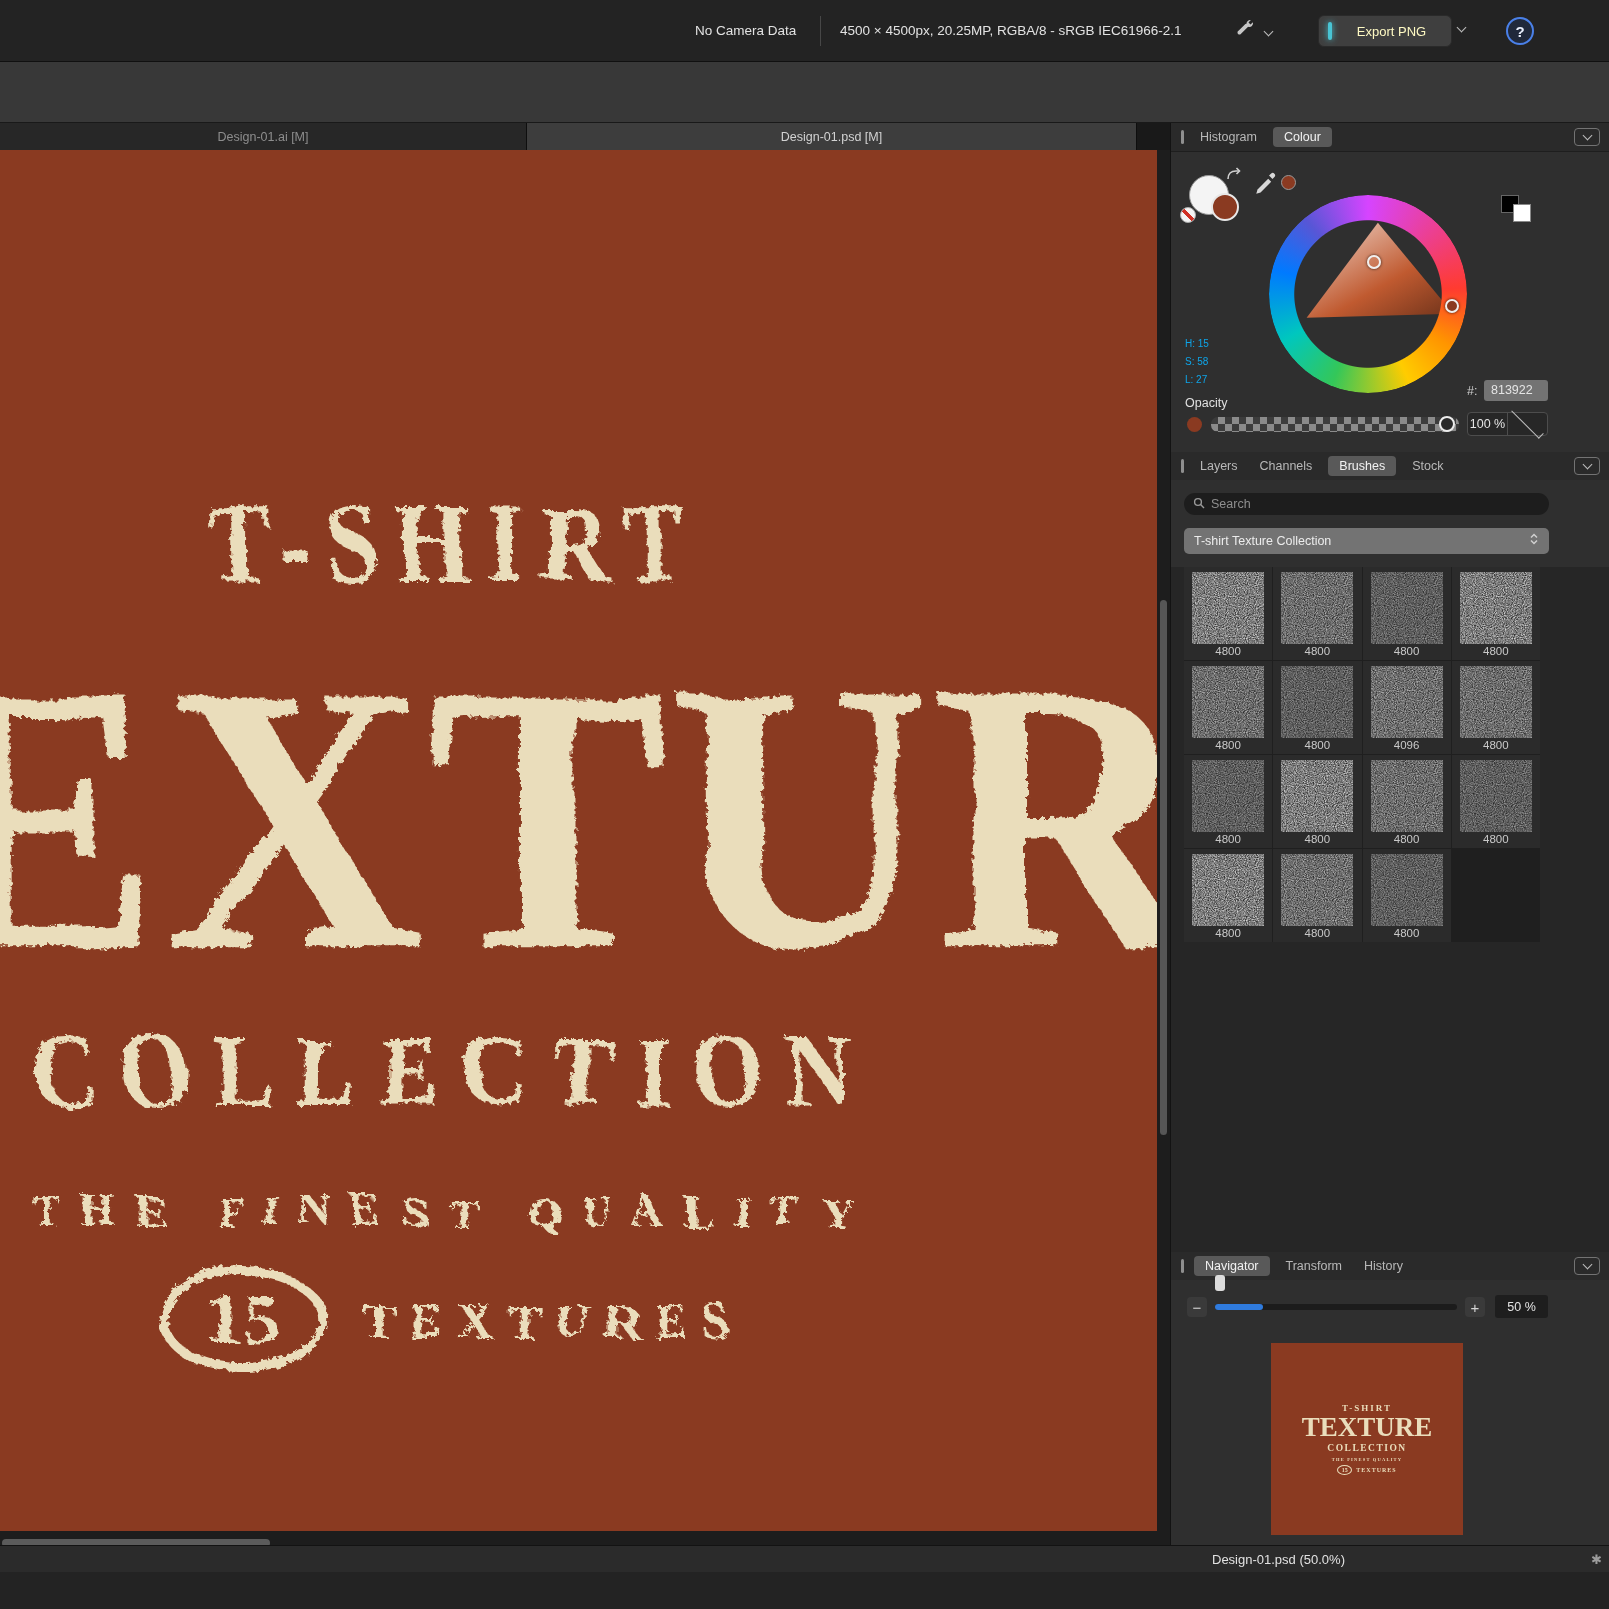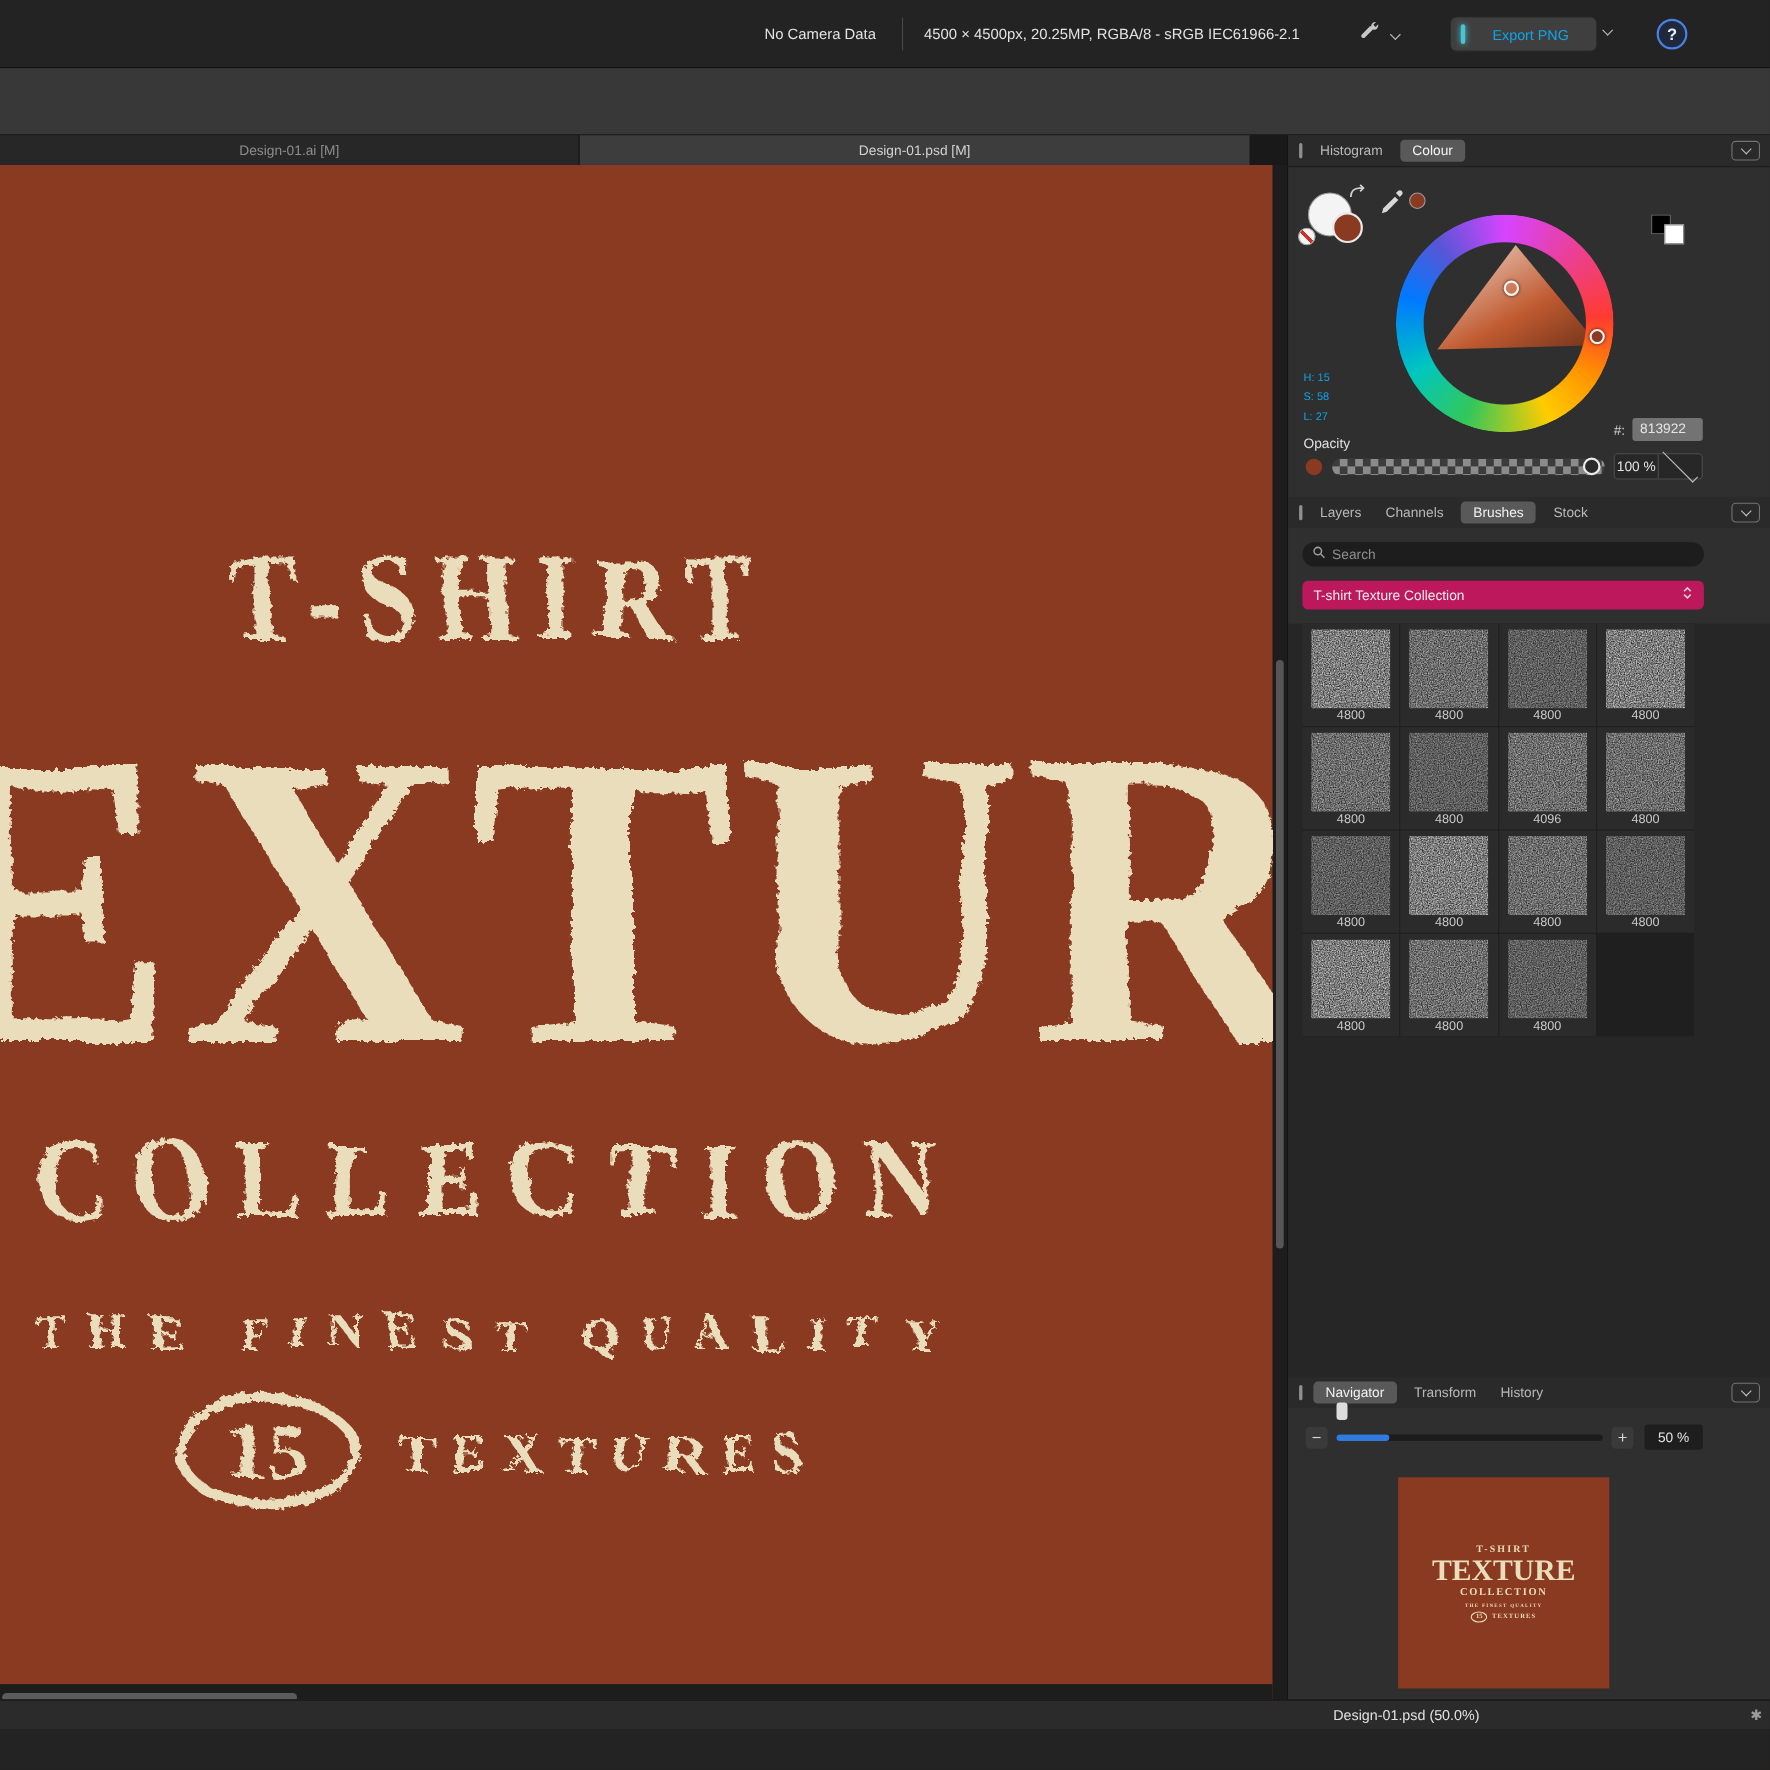--- a/index.html
+++ b/index.html
@@ -13,21 +13,21 @@
   body{background:#242424;font-family:"Liberation Sans",sans-serif;position:relative;color:#ddd;}
 
   
   .topbar{position:absolute;left:0;top:0;width:1609px;height:62px;background:#232323;border-bottom:1px solid #101010;}
   .topbar .cam{position:absolute;left:695px;top:0;line-height:62px;font-size:13.5px;color:#e2e2e2;}
   .topbar .tdiv{position:absolute;left:820px;top:16px;width:1px;height:30px;background:#474747;}
   .topbar .docinfo{position:absolute;left:840px;top:0;line-height:62px;font-size:13.5px;color:#e2e2e2;}
   .toolgrp{position:absolute;left:1233px;top:18px;display:flex;align-items:center;gap:10px;}
   .export-btn{position:absolute;left:1318px;top:15px;width:134px;height:32px;background:#3f3f3f;border:1px solid #2a2a2a;border-radius:6px;display:flex;align-items:center;cursor:pointer;}
   .export-accent{width:4px;height:18px;border-radius:2px;background:var(--teal);margin-left:9px;box-shadow:0 0 6px var(--teal);}
-  .export-label{flex:1;text-align:center;font-size:13px;color:#0ea5e9;}
+  .export-label{flex:1;text-align:center;font-size:13px;color:#fef9c3;}
   .chev{display:inline-block;width:7px;height:7px;border-right:1.6px solid #bdbdbd;border-bottom:1.6px solid #bdbdbd;transform:rotate(45deg);}
   .export-chev{position:absolute;left:1458px;top:24px;}
   .help-circle{position:absolute;left:1506px;top:17px;width:28px;height:28px;border-radius:50%;background:#20293b;border:2px solid #4a80e8;color:#e9effc;display:flex;align-items:center;justify-content:center;font-size:15px;font-weight:bold;cursor:pointer;}
 
   
   .toolbar2{position:absolute;left:0;top:62px;width:1609px;height:61px;background:#383838;border-bottom:1px solid #191919;}
   .tabrow{position:absolute;left:0;top:123px;width:1170px;height:27px;background:#191919;display:flex;justify-content:space-between;}
   .doc-tab{height:27px;display:flex;align-items:center;justify-content:center;font-size:12.5px;border-right:1px solid #0e0e0e;cursor:pointer;}
   .doc-tab.inactive{width:527px;background:#272727;color:#8d8d8d;}
   .doc-tab.active{width:610px;background:#3d3d3d;color:#d2d2d2;}
@@ -90,21 +90,21 @@
   .op-value span{flex:1;text-align:center;font-size:12.5px;color:#e4e4e4;}
   .op-value .dd{width:20px;height:100%;border-left:1px solid #4d4d4d;display:flex;align-items:center;justify-content:center;}
 
   
   .brush-head{top:329px;}
   .brush-body{position:absolute;left:0;top:357px;width:439px;height:772px;background:#262626;}
   .brush-topstrip{position:absolute;left:0;top:0;width:439px;height:87px;background:#2f2f2f;}
   .searchbox{position:absolute;left:13px;top:13px;width:365px;height:22px;background:#1d1d1d;border-radius:11px;display:flex;align-items:center;padding:0 9px;gap:6px;}
   .searchbox input{flex:1;background:transparent;border:none;outline:none;color:#d6d6d6;font-size:12.5px;font-family:"Liberation Sans",sans-serif;}
   .searchbox input::placeholder{color:#8e8e8e;}
-  .collection-dd{position:absolute;left:13px;top:48px;width:365px;height:26px;background:#be185d;border-radius:5px;display:flex;align-items:center;padding:0 10px;cursor:pointer;}
+  .collection-dd{position:absolute;left:13px;top:48px;width:365px;height:26px;background:#737373;border-radius:5px;display:flex;align-items:center;padding:0 10px;cursor:pointer;}
   .collection-dd .lbl{flex:1;font-size:12.5px;color:#ececec;}
   .grid{position:absolute;left:13px;top:87px;width:356px;background:#1f1f1f;display:grid;grid-template-columns:repeat(4,1fr);gap:1px;text-align:right;}
   .cell{height:93px;background:#2b2b2b;display:flex;flex-direction:column;align-items:center;cursor:pointer;}
   .thumb{width:72px;height:72px;margin-top:5px;background:#242424;overflow:hidden;}
   .cell-label{font-size:11.5px;color:#c9c9c9;margin-top:1px;}
   .cell:nth-child(3n+1) svg{filter:brightness(1.18);}
   .cell:nth-child(3n)   svg{filter:brightness(.82) contrast(1.25);}
   .cell:nth-child(7n)   svg{filter:brightness(1.05) contrast(.9);}
 
   

